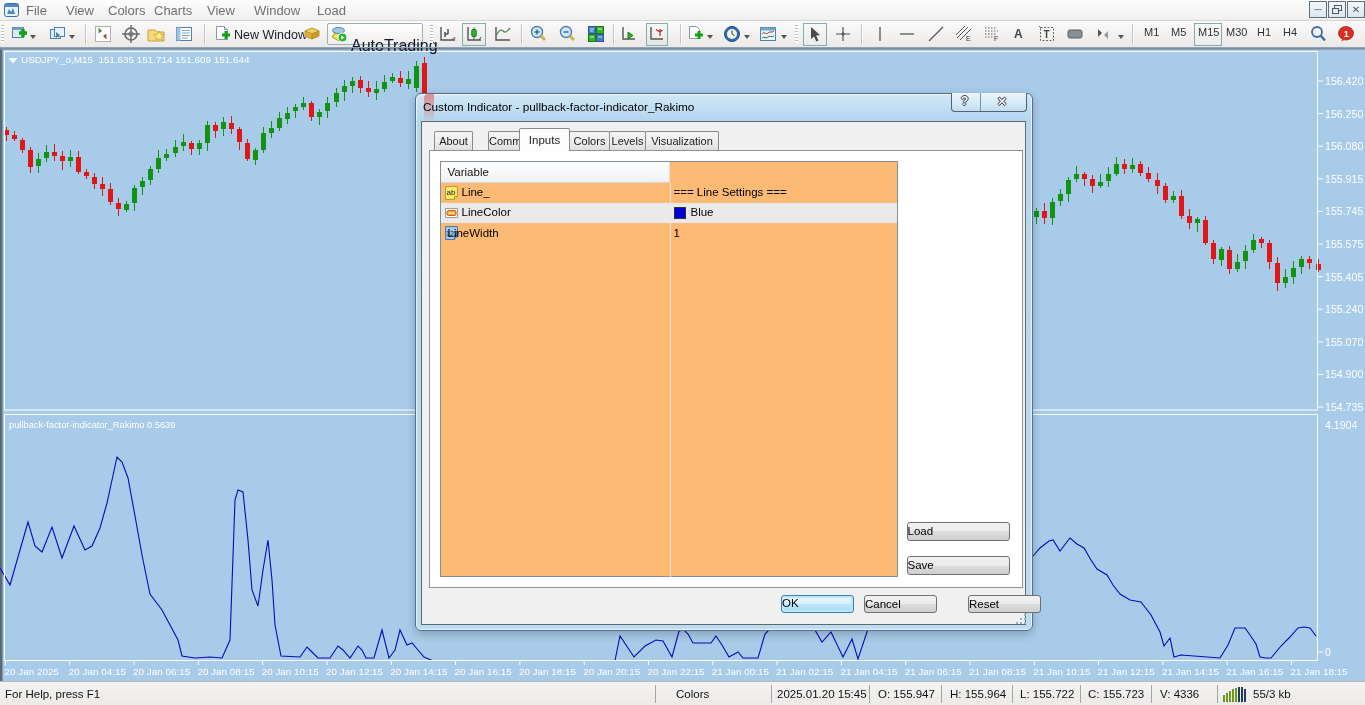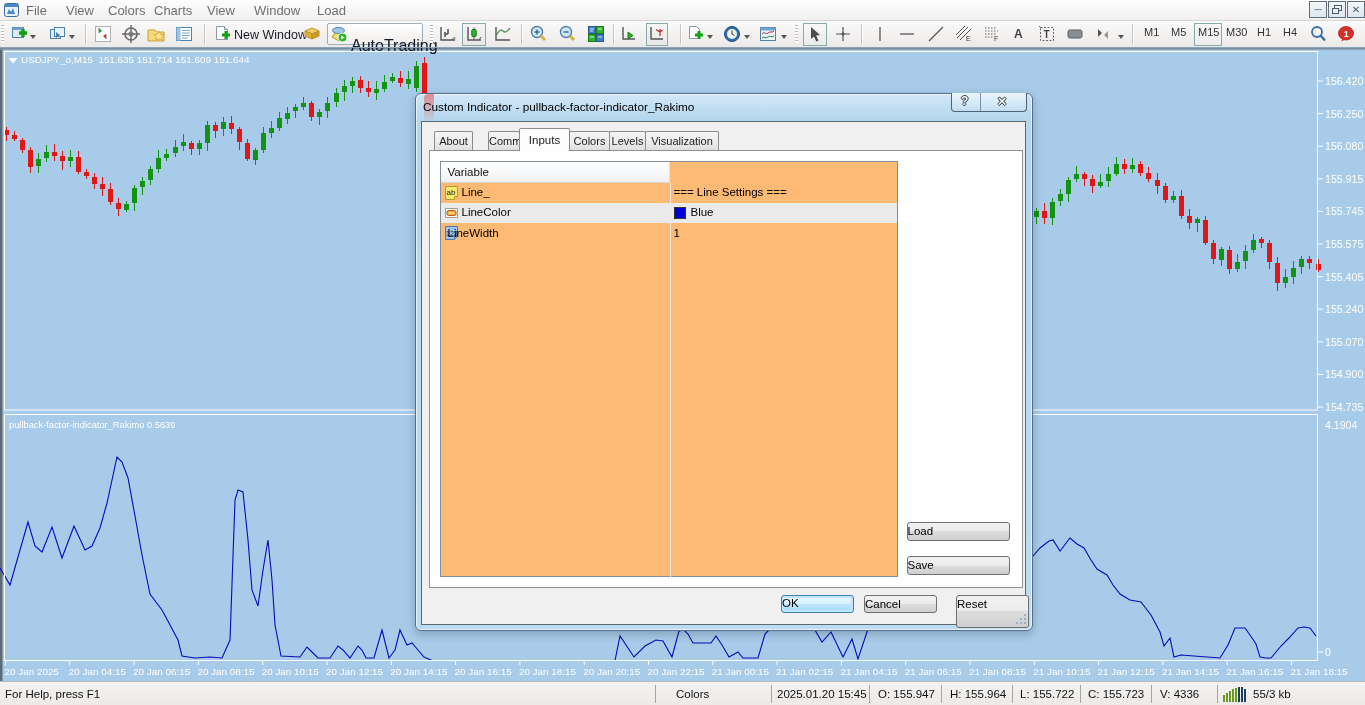--- a/index.html
+++ b/index.html
@@ -757,21 +757,21 @@
           </svg>
      <span class="rt" style="left:7px">LineWidth</span>
           <span class="rt" style="left:233px">1</span>
    </div>
   </div>
   <div class="btn" style="left:477px;top:371px;width:103px;height:19px;line-height:17px">Load</div>
   <div class="btn" style="left:477px;top:405px;width:103px;height:19px;line-height:17px">Save</div>
  </div>
  <div class="btn btnok" style="left:365px;top:501px;width:73px;height:18px;line-height:15px">OK</div>
  <div class="btn" style="left:448px;top:501px;width:73px;height:18px;line-height:16px">Cancel</div>
- <div class="btn" style="left:540px;top:501px;width:73px;height:33px;line-height:16px">Reset</div>
+ <div class="btn" style="left:552px;top:501px;width:73px;height:18px;line-height:16px">Reset</div>
  <svg class="abs" style="left:599px;top:519px" width="12" height="12" viewBox="0 0 12 12">
       <g fill="#9ab0c4">
         <rect x="9" y="9" width="2" height="2"></rect>
         <rect x="5" y="9" width="2" height="2"></rect>
         <rect x="1" y="9" width="2" height="2"></rect>
         <rect x="9" y="5" width="2" height="2"></rect>
         <rect x="5" y="5" width="2" height="2"></rect>
         <rect x="9" y="1" width="2" height="2"></rect>
       </g>
     </svg>

